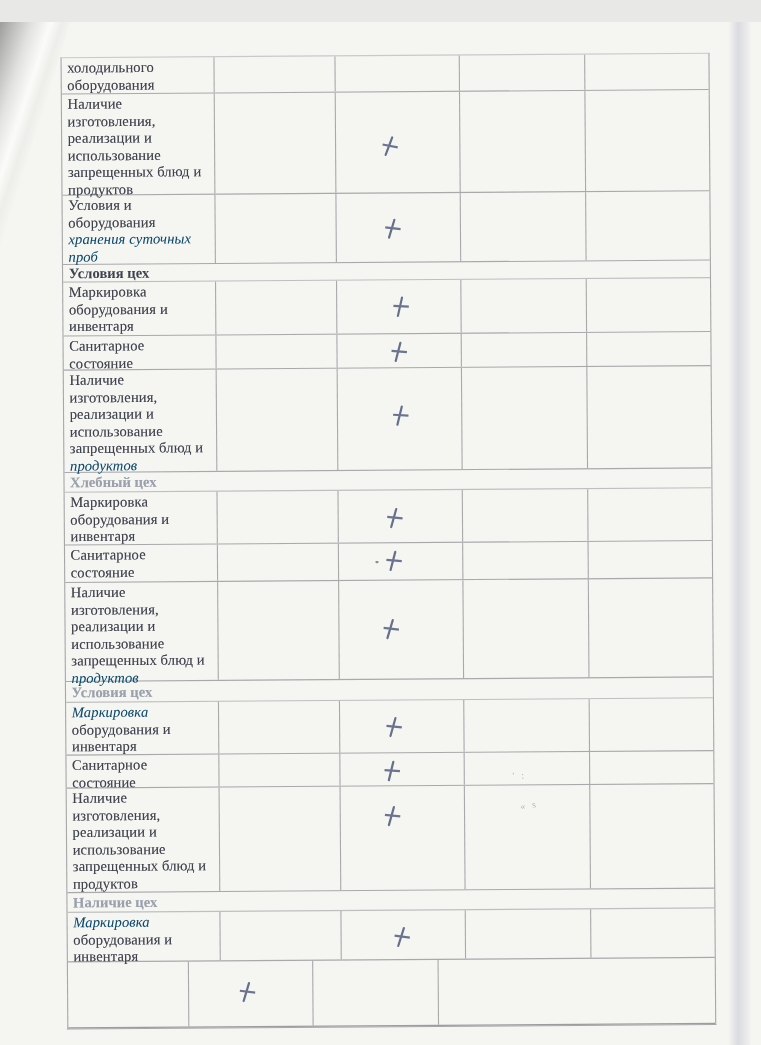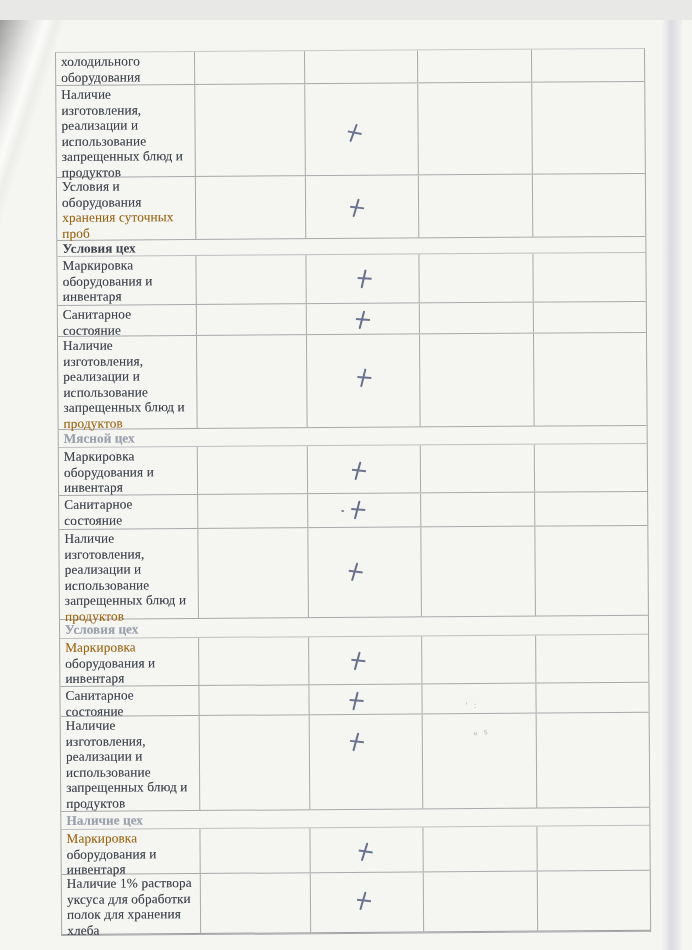--- a/index.html
+++ b/index.html
@@ -40,21 +40,21 @@
   .row.section .cellfull {
     width:100%; display:flex; align-items:center;
     font-weight:bold; padding:1px 0 0 5px; font-size:13.3px; line-height:14px;
   }
   .label {
     display:block; padding:1px 3px 0 5px;
     font-size:13.3px; line-height:15.5px; letter-spacing:0.1px;
     white-space:pre-line;
     text-shadow:0 0 0.5px rgba(62,67,77,0.45);
   }
-  .dim { color:#a16207; text-shadow:0 0 0.5px rgba(155,162,174,0.4); }
+  .dim { color:#0c4a6e; text-shadow:0 0 0.5px rgba(155,162,174,0.4);font-style:italic; }
   .row.section .dim-row, .section-dim { color:#9aa1ad; text-shadow:0 0 0.5px rgba(154,161,173,0.4); }
   
   .mark { position:absolute; left:50%; top:50%; width:16px; height:19px; }
   .mark::before {
     content:""; position:absolute; left:7.4px; top:0; width:1.7px; height:19px;
     background:#67708a; border-radius:1px; transform:rotate(7deg);
   }
   .mark::after {
     content:""; position:absolute; left:1.5px; top:8.3px; width:13.5px; height:1.5px;
     background:#6b7490; transform:rotate(-3deg);
@@ -157,21 +157,21 @@
         </div>
         <div class="cell c1"></div>
         <div class="cell c2">
           <span class="mark" style="transform: translate(calc(-50% + 0px), calc(-50% - 3px)) rotate(7deg);"></span>
         </div>
         <div class="cell c3"></div>
         <div class="cell c4"></div>
       </div>
       <div class="row section" style="height: 18px;">
         <div class="cellfull section-dim">
-          <span>Мясной цех</span>
+          <span>Хлебный цех</span>
         </div>
       </div>
       <div class="row item" style="height: 48px;">
         <div class="cell c0">
           <span class="label"><span>Маркировка
 оборудования и
 инвентаря</span></span>
         </div>
         <div class="cell c1"></div>
         <div class="cell c2">
@@ -267,26 +267,20 @@
 инвентаря</span></span>
         </div>
         <div class="cell c1"></div>
         <div class="cell c2">
           <span class="mark" style="transform: translate(calc(-50% - 2px), calc(-50% + 2px)) rotate(11deg);"></span>
         </div>
         <div class="cell c3"></div>
         <div class="cell c4"></div>
       </div>
       <div class="row item" style="height: 60px;">
-        <div class="cell c0">
-          <span class="label"><span>Наличие 1% раствора
-уксуса для обработки
-полок для хранения
-хлеба</span></span>
-        </div>
         <div class="cell c1"></div>
         <div class="cell c2">
           <span class="mark" style="transform: translate(calc(-50% - 4px), calc(-50% - 2px)) rotate(10deg);"></span>
         </div>
         <div class="cell c3"></div>
         <div class="cell c4"></div>
       </div>
     </div>
 <span class="smudge" style="left: 466px; top: 680px; transform: rotate(-4deg);">' :</span>
     <span class="smudge" style="left: 473px; top: 707px; transform: rotate(-8deg);">« s</span>

